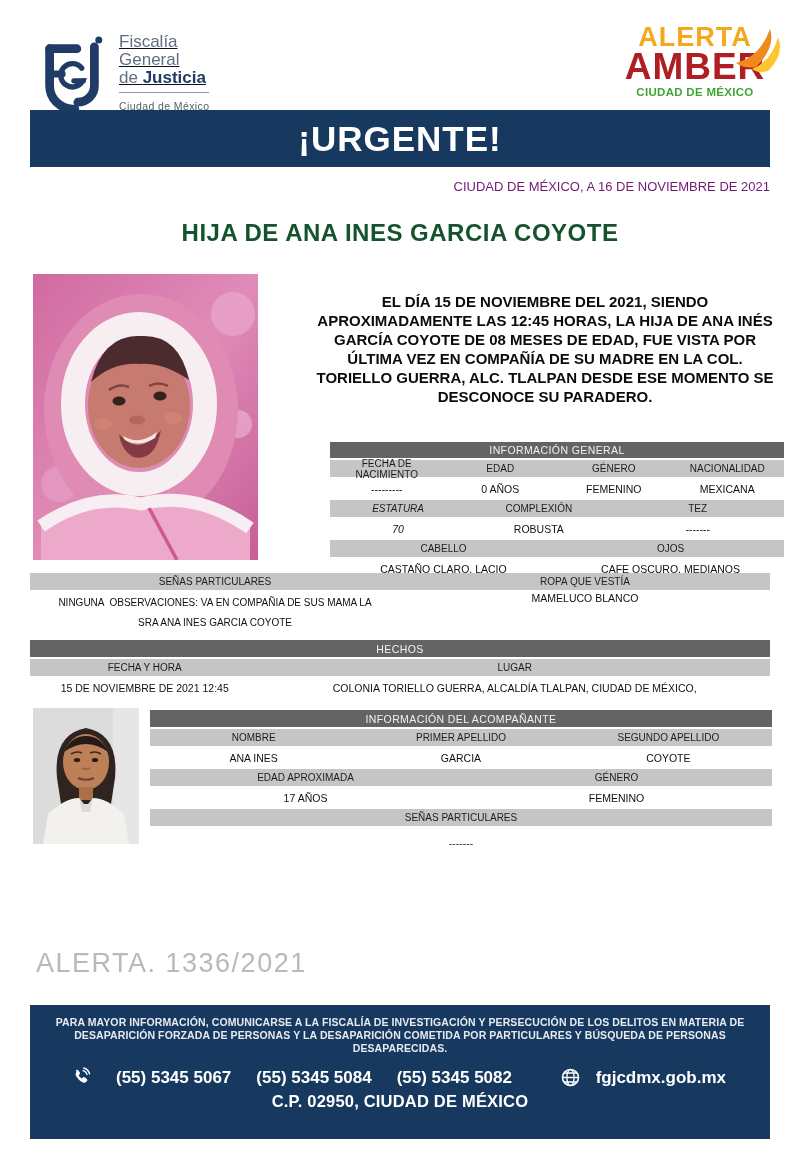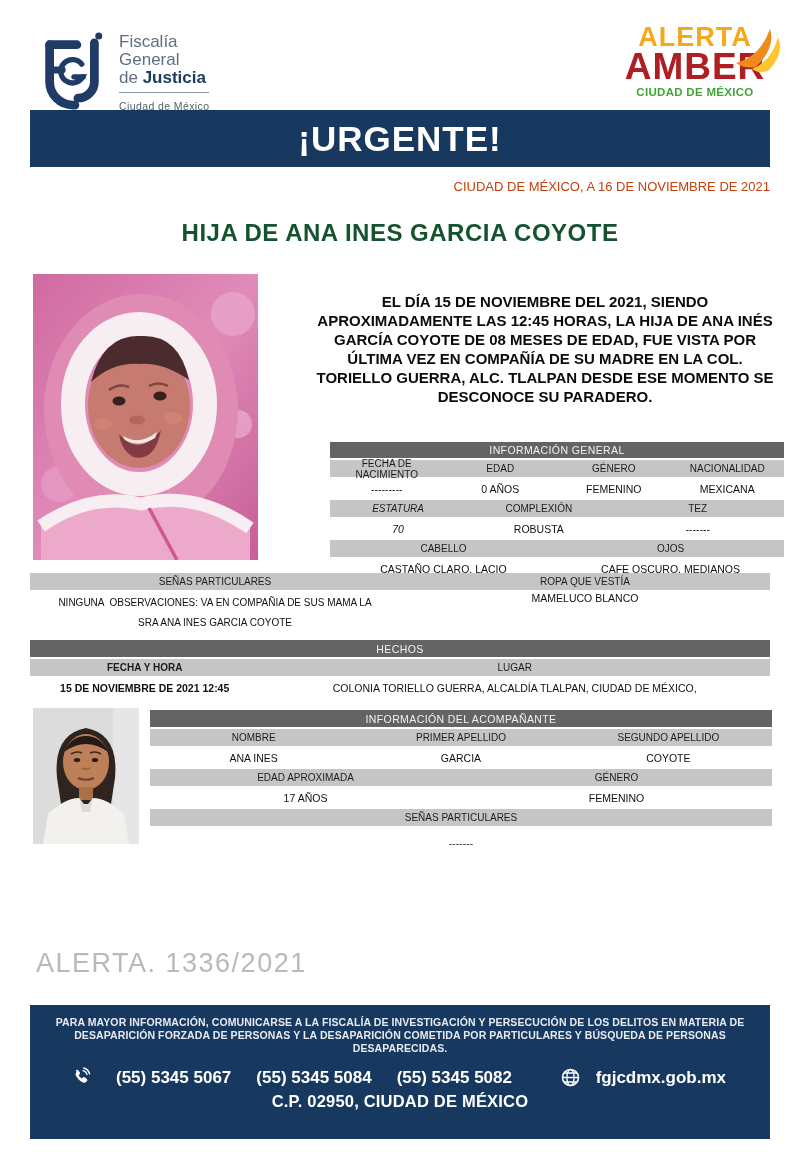--- a/index.html
+++ b/index.html
@@ -5,37 +5,37 @@
 <style>
   * { margin:0; padding:0; box-sizing:border-box; }
   html,body { background:#ffffff; }
   .page {
     position:relative; width:800px; height:1170px; margin:0 auto;
     background:#ffffff; overflow:hidden;
     font-family:"Liberation Sans", sans-serif; color:#111;
   }
 
   
-  .fgj { position:absolute; left:36px; top:26px; display:flex; gap:11px; align-items:center; }
+  .fgj { position:absolute; left:36px; top:26px; display:flex; gap:11px; align-items:flex-end;text-decoration:underline; }
   .fgj-emblem { width:72px; height:80px; }
   .fgj-text { padding-top:7px; color:#5f6e82; font-size:17px; line-height:18px; font-weight:500; }
   .fgj-line3 b { color:#1f3b66; font-weight:700; }
   .fgj-sub { margin-top:5px; padding-top:4px; border-top:1.5px solid #8a97a8; font-size:10.5px; color:#55606e; letter-spacing:.4px; }
 
   .amber { position:absolute; top:24px; right:24px; width:162px; text-align:center; }
   .amber .a1 { font-size:27px; font-weight:800; color:var(--alerta_orange,#F5A81C); letter-spacing:1px; line-height:26px; }
   .amber .a2 { font-size:37px; font-weight:800; color:var(--amber_red,#AE1E23); letter-spacing:1px; line-height:33px; }
   .amber .a3 { font-size:11.5px; font-weight:700; color:var(--cdmx_green,#3FA535); letter-spacing:.3px; margin-top:3px; }
   .swoosh { position:absolute; right:-10px; top:-7px; width:54px; height:58px; }
 
   
   .banner { position:absolute; left:30px; top:110px; width:740px; height:57px;
     background:var(--navy,#17395F); color:#fff; font-weight:700; font-size:35px;
     text-align:center; line-height:57px; letter-spacing:1px; }
-  .dateline { position:absolute; top:179px; right:30px; font-size:13px; color:#c2410c; }
+  .dateline { position:absolute; top:179px; right:30px; font-size:13px; color:#701a75; }
   .title { position:absolute; top:219px; left:30px; width:740px; text-align:center;
     font-size:24px; font-weight:700; color:#14532d; letter-spacing:.5px; }
 
   
   .baby-photo { position:absolute; left:33px; top:274px; width:225px; height:286px; }
   .companion-photo { position:absolute; left:33px; top:708px; width:106px; height:136px; }
 
   
   .desc { position:absolute; left:316px; top:292px; width:458px;
     font-size:15px; font-weight:700; text-align:center; line-height:19px; color:#0b0b0b; }
@@ -45,21 +45,21 @@
   .bar.dark { background:var(--bar_dark,#646464); color:#f2f2f2; height:16px;
     justify-content:center; font-size:10.5px; letter-spacing:.4px; }
   .bar.light { background:var(--bar_light,#C5C5C5); height:17px; font-size:10px; color:#1c1c1c; }
   .bar span { display:block; text-align:center; }
   .vals { display:flex; align-items:center; margin-bottom:2px; min-height:19px; font-size:10.5px; color:#101010; }
   .vals span { display:block; text-align:center; }
 
   .cols4 span { width:25%; }
   .igr2 span:nth-child(1){ width:30%;font-style:italic; } .igr2 span:nth-child(2){ width:32%; } .igr2 span:nth-child(3){ width:38%; }
   .cols2 span { width:50%; }
-  .hcols span:nth-child(1){ width:31%;font-weight:bold; } .hcols span:nth-child(2){ width:69%; }
+  .hcols span:nth-child(1){ width:31%; } .hcols span:nth-child(2){ width:69%; }
   .acols3 span { width:33.333%; }
   .acols2 span { width:50%; }
 
   .ig { position:absolute; left:330px; top:442px; width:454px; }
 
   .senas { position:absolute; left:30px; top:573px; width:740px; }
   .senas .vals { align-items:flex-start; }
   .senas .wrap { white-space:pre-wrap; line-height:20px; padding:1px 20px 0; font-size:10px; }
 
   .hechos { position:absolute; left:30px; top:640px; width:740px; }

